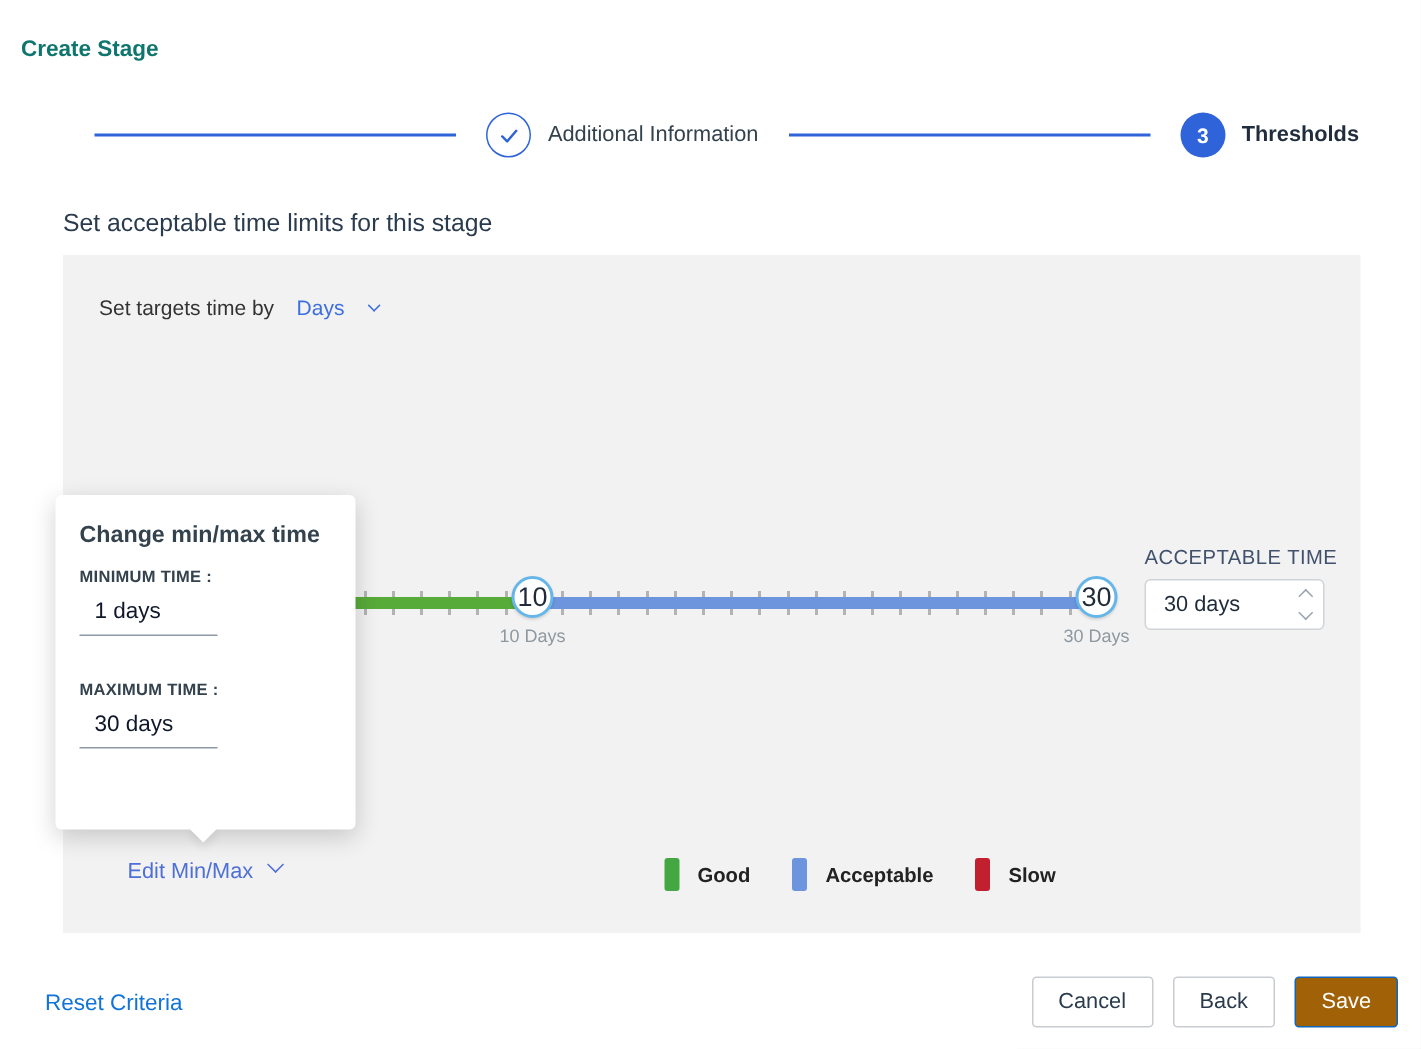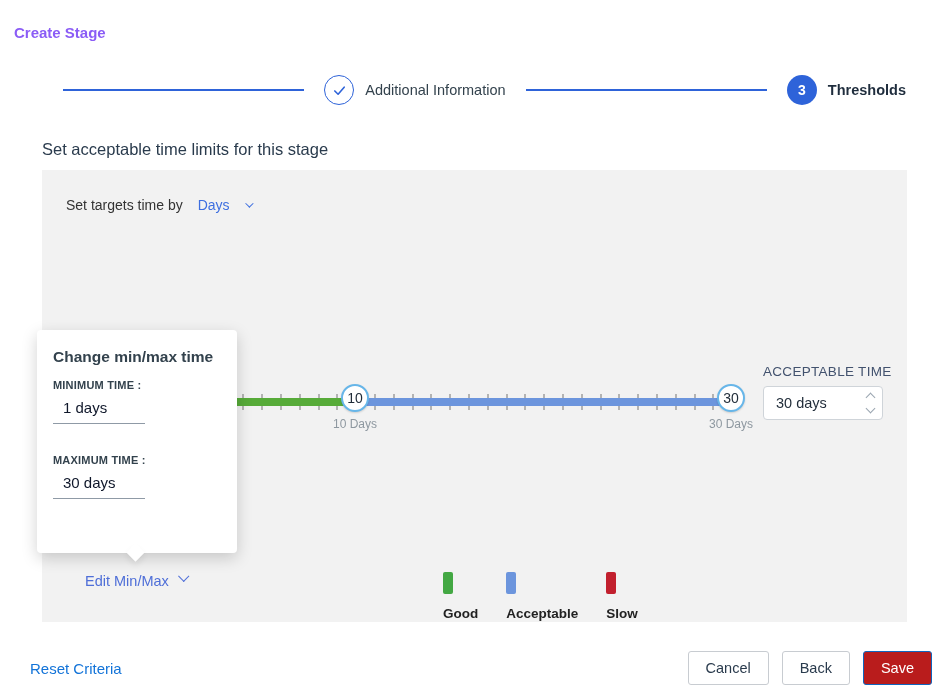--- a/index.html
+++ b/index.html
@@ -1,20 +1,20 @@
 <!DOCTYPE html>
 <html><head>
 <meta charset="utf-8">
 <style>
   * { margin:0; padding:0; box-sizing:border-box; }
   html,body { width:947px; height:699px; background:#fff; font-family:"Liberation Sans", sans-serif; color:#24333e; overflow:hidden; }
   .stage { position:relative; width:947px; height:699px; }
 
   
-  .page-title { position:absolute; left:14px; top:24px; font-size:15px; font-weight:700; color:#8b5cf6; }
+  .page-title { position:absolute; left:14px; top:24px; font-size:15px; font-weight:700; color:#0f766e; }
 
   
   .stepper { position:absolute; left:43px; right:41px; top:75px; height:30px; display:flex; align-items:center; }
   .step { display:flex; align-items:center; gap:11px; flex:0 0 auto; }
   .step-circle { width:30px; height:30px; border-radius:50%; display:flex; align-items:center; justify-content:center; }
   .step-circle.done { border:1.5px solid #2e63d9; background:#fff; }
   .step-circle.active { background:#2e63d9; color:#fff; font-size:14px; font-weight:700; }
   .step-label { font-size:14.5px; color:#33424d; white-space:nowrap; }
   .step-label.active { font-weight:700; color:#1f2d3d; }
   .connector { flex:1 1 auto; height:1.5px; background:#2e63d9; margin:0 20px; }
@@ -32,42 +32,42 @@
   .chev.small { width:6px; height:6px; }
 
   
   .ticks { position:absolute; left:144px; top:224px; width:547px; height:16px;
            background:repeating-linear-gradient(to right,#b3b3b3 0px,#b3b3b3 2px,transparent 2px,transparent 18.8px); }
   .seg { position:absolute; top:228px; height:8px; }
   .seg-good { left:144px; width:169px; background:#57ab39; }
   .seg-acceptable { left:313px; width:377px; background:#6c95dd; }
   .handle { position:absolute; top:214px; width:28px; height:28px; border-radius:50%; background:#fff;
             border:2px solid #67b6e9; display:flex; align-items:center; justify-content:center;
-            font-size:14px; color:#1f2b38; z-index:2; box-shadow:0 1px 2px rgba(0,0,0,.15); cursor:grab; }
+            font-size:18px; color:#1f2b38; z-index:2; box-shadow:0 1px 2px rgba(0,0,0,.15); cursor:grab; }
   .handle-min { left:299px; }
   .handle-max { left:675px; }
   .tick-label { position:absolute; top:247px; width:70px; text-align:center; font-size:12px; color:#8e98a0; }
   .tick-label-min { left:278px; }
   .tick-label-max { left:654px; }
 
   
   .accept-label { position:absolute; left:721px; top:194px; font-size:13.5px; color:#42526e; letter-spacing:.3px; }
   .accept-box { position:absolute; left:721px; top:216px; width:120px; height:34px; background:#fff;
                 border:1px solid #cfd4d9; border-radius:4px; display:flex; align-items:center; padding:0 8px 0 12px; }
   .accept-box input { border:none; outline:none; width:78px; font-size:14.5px; color:#1f2b38; font-family:"Liberation Sans", sans-serif; background:transparent; }
   .spinner { margin-left:auto; display:flex; flex-direction:column; gap:4px; align-items:center; }
   .spin-up, .spin-down { width:7px; height:7px; border-right:1.3px solid #9aa5b0; border-bottom:1.3px solid #9aa5b0; cursor:pointer; }
   .spin-up { transform:rotate(-135deg); }
   .spin-down { transform:rotate(45deg); }
 
   
   .edit-link { position:absolute; left:43px; top:403px; font-size:14.5px; color:#4f6fd8; display:flex; align-items:flex-start; gap:10px; cursor:pointer; }
   .edit-link .chev { transform:rotate(45deg) translateY(-1px); }
   .legend { position:absolute; left:401px; top:402px; display:flex; align-items:center; gap:28px; }
-  .legend-item { display:flex; align-items:flex-start; gap:12px;flex-direction:column; }
+  .legend-item { display:flex; align-items:center; gap:12px; }
   .swatch { width:10px; height:22px; border-radius:2px; }
   .swatch-good { background:#43a843; }
   .swatch-acceptable { background:#6c95dd; }
   .swatch-slow { background:#c2202e; }
   .legend-label { font-size:13.5px; font-weight:600; color:#222; }
 
   
   .popover { position:absolute; left:37px; top:330px; width:200px; height:223px; background:#fff; border-radius:4px;
              box-shadow:0 5px 16px rgba(0,0,0,.18); z-index:5; padding:18px 16px; }
   .popover-title { font-size:15.5px; font-weight:600; color:#33424d; }
@@ -77,21 +77,21 @@
   .pop-label.second { margin-top:30px; }
   .pop-arrow { position:absolute; left:92px; bottom:-6px; width:13px; height:13px; background:#fff; transform:rotate(45deg);
                box-shadow:3px 3px 6px rgba(0,0,0,.07); }
 
   
   .reset-link { position:absolute; left:30px; top:660px; font-size:15px; color:#1273d8; cursor:pointer; }
   .footer-buttons { position:absolute; right:15px; top:651px; display:flex; gap:13px; }
   .btn { height:34px; padding:0 17px; border-radius:3px; font-size:14.5px; font-family:Liberation Sans, sans-serif;
          display:flex; align-items:center; justify-content:center; cursor:pointer; }
   .btn.secondary { background:#fff; border:1px solid #c8ccd1; color:#2a3b4d; }
-  .btn.primary { background:#b91c1c; border:1px solid #1065bd; color:#fff; }
+  .btn.primary { background:#a16207; border:1px solid #1065bd; color:#fff; }
 </style>
 </head>
 <body>
 
 <div class="stage">
 
   <div class="page-title">Create Stage</div>
 
   <div class="stepper">
     <div class="connector"></div>

